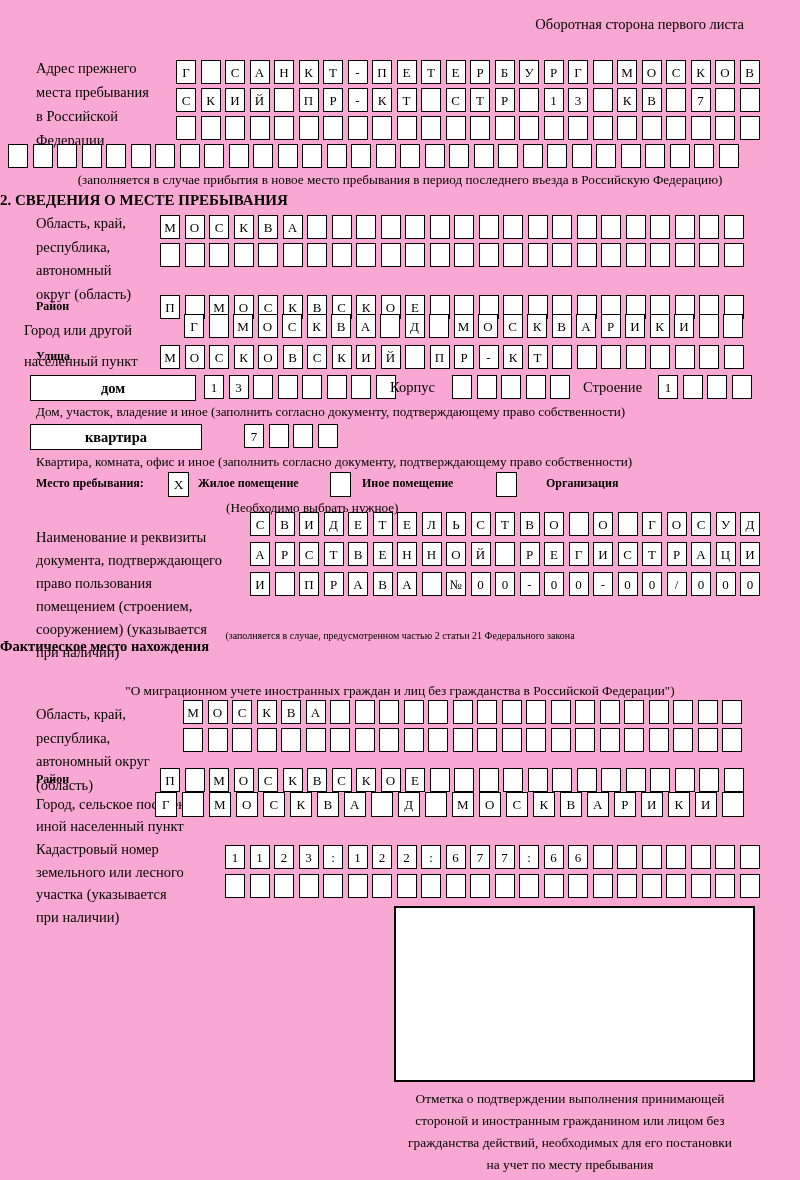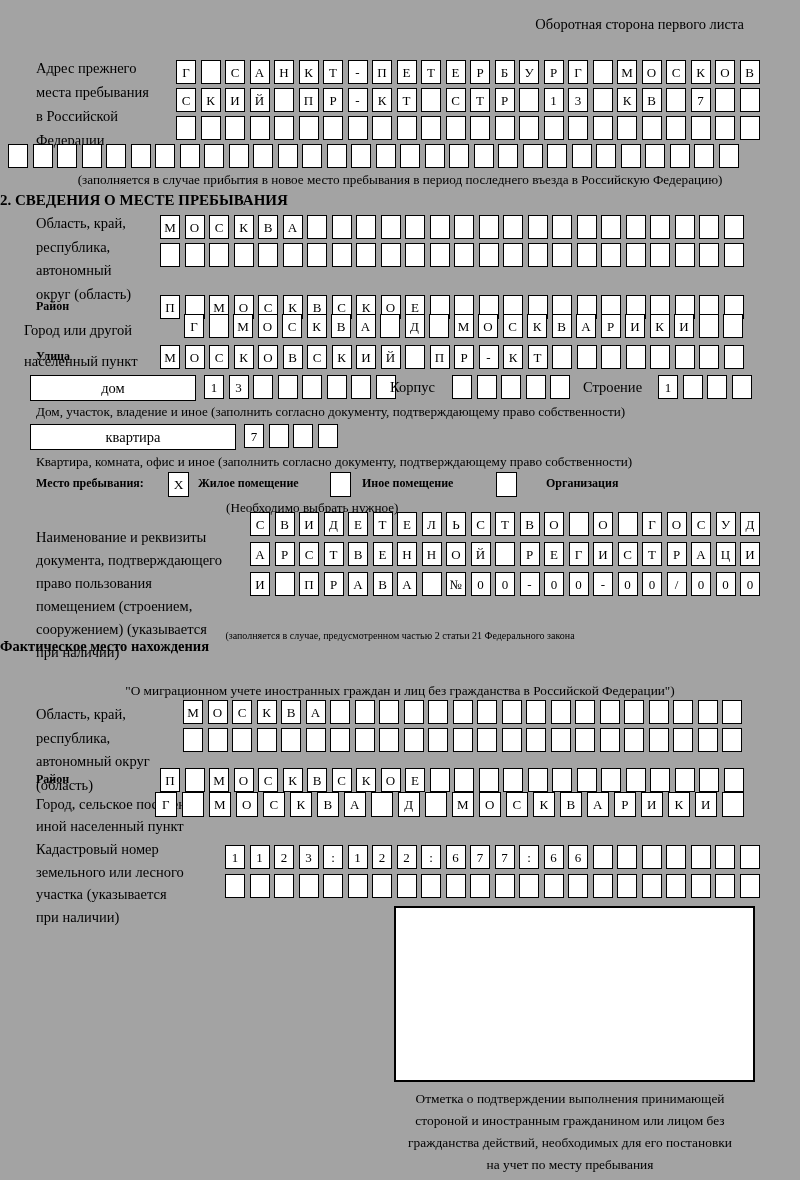--- a/index.html
+++ b/index.html
@@ -1,37 +1,37 @@
 <!DOCTYPE html>
 <html><head>
 <meta charset="utf-8">
 <style>
   html,body{margin:0;padding:0;background:#fff;}
   body{width:800px;height:1180px;font-family:"Liberation Serif","DejaVu Serif",serif;color:#000;}
-  .sheet{position:relative;width:800px;height:1180px;overflow:hidden;background:#a3a3a3;}
+  .sheet{position:relative;width:800px;height:1180px;overflow:hidden;background:#f9a8d4;}
 
   .abs{position:absolute;}
   .lines{white-space:pre-line;line-height:24px;font-size:14.5px;}
   .header-note{top:16px;right:56px;font-size:14.5px;}
 
   .cells{position:absolute;display:flex;column-gap:4.5px;}
   .cell{flex:0 0 20px;height:24px;border:1.6px solid #000;box-sizing:border-box;
         display:flex;align-items:center;justify-content:center;
         font-size:13px;line-height:1;background:#fff;}
   .cells.wide{column-gap:5.5px;}
   .cells.wide .cell{flex-basis:21.5px;height:25px;}
 
   .center-note{left:0;width:800px;text-align:center;font-size:13.2px;}
   .sec-title{left:0;width:800px;font-weight:bold;font-size:15px;}
 
   .lbl{font-size:12px;font-weight:bold;}
   .lbl-lines{white-space:pre-line;font-size:14.5px;}
 
   .named-box{position:absolute;border:1.8px solid #000;box-sizing:border-box;height:26px;
-             display:flex;align-items:center;justify-content:center;font-size:14.5px;background:#fff;}
+             display:flex;align-items:center;justify-content:center;font-size:14.5px;background:#fff;font-weight:bold;}
   .inline-lbl{position:absolute;font-size:14.5px;}
 
   .chk{position:absolute;width:21px;height:25px;border:1.6px solid #000;box-sizing:border-box;
        display:flex;align-items:center;justify-content:center;font-size:13.5px;background:#fff;}
 
   .stamp-box{position:absolute;left:394px;top:906px;width:361px;height:176px;
              border:2px solid #000;box-sizing:border-box;background:#fff;}
   .stamp-caption{position:absolute;left:360px;top:1088px;width:420px;text-align:center;
                  font-size:13.4px;line-height:22px;white-space:pre-line;}
 </style>
@@ -324,21 +324,21 @@
     </div>
   <div class="inline-lbl" style="left:583px;top:379px;">Строение</div>
   <div class="cells" style="left:658px;top:375px;">
       <span class="cell">1</span>
       <span class="cell"></span>
       <span class="cell"></span>
       <span class="cell"></span>
     </div>
   <div class="abs" style="left:36px;top:404px;font-size:13.2px;">Дом, участок, владение и иное (заполнить согласно документу, подтверждающему право собственности)</div>
 
-  <div class="named-box" style="left:30px;top:424px;width:206px;">
+  <div class="named-box" style="left:30px;top:424px;width:172px;">
     <span>квартира</span>
   </div>
   <div class="cells" style="left:244px;top:424px;">
       <span class="cell">7</span>
       <span class="cell"></span>
       <span class="cell"></span>
       <span class="cell"></span>
     </div>
   <div class="abs" style="left:36px;top:454px;font-size:13.2px;">Квартира, комната, офис и иное (заполнить согласно документу, подтверждающему право собственности)</div>
 

